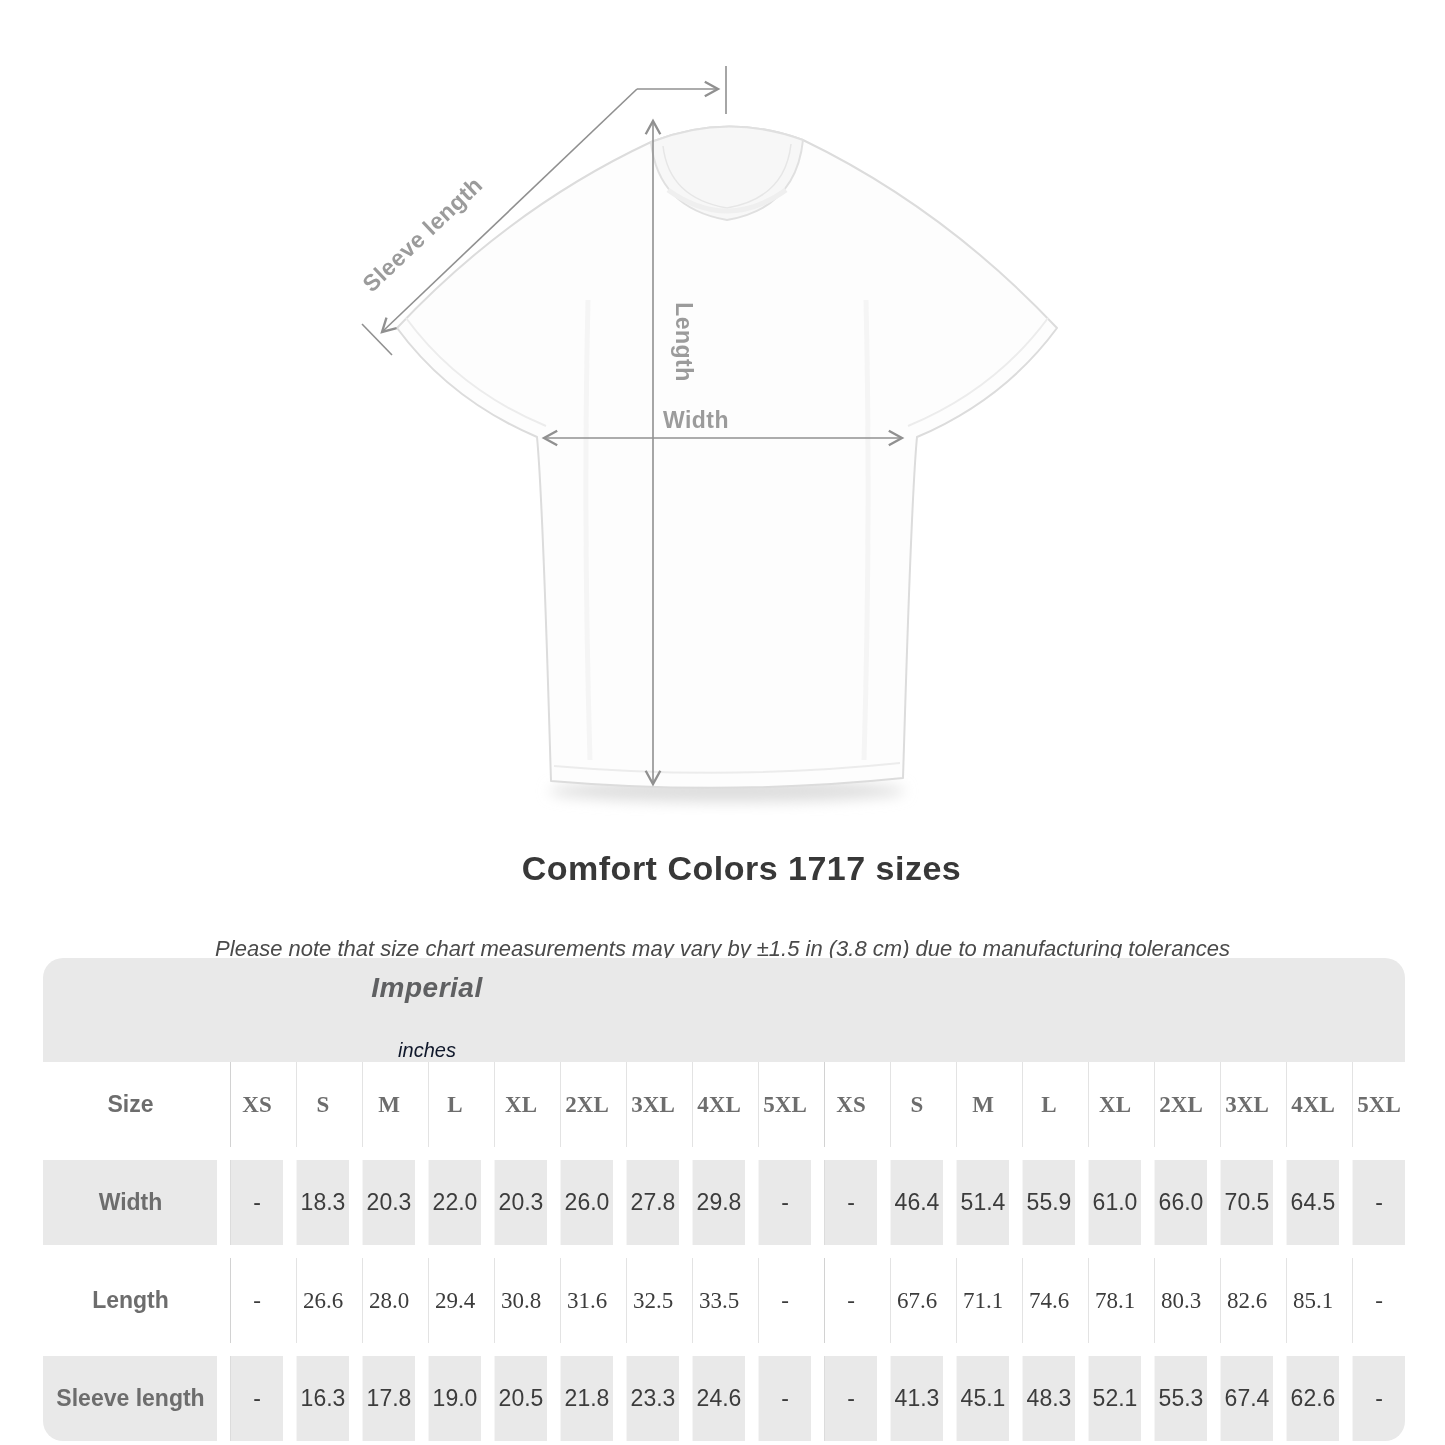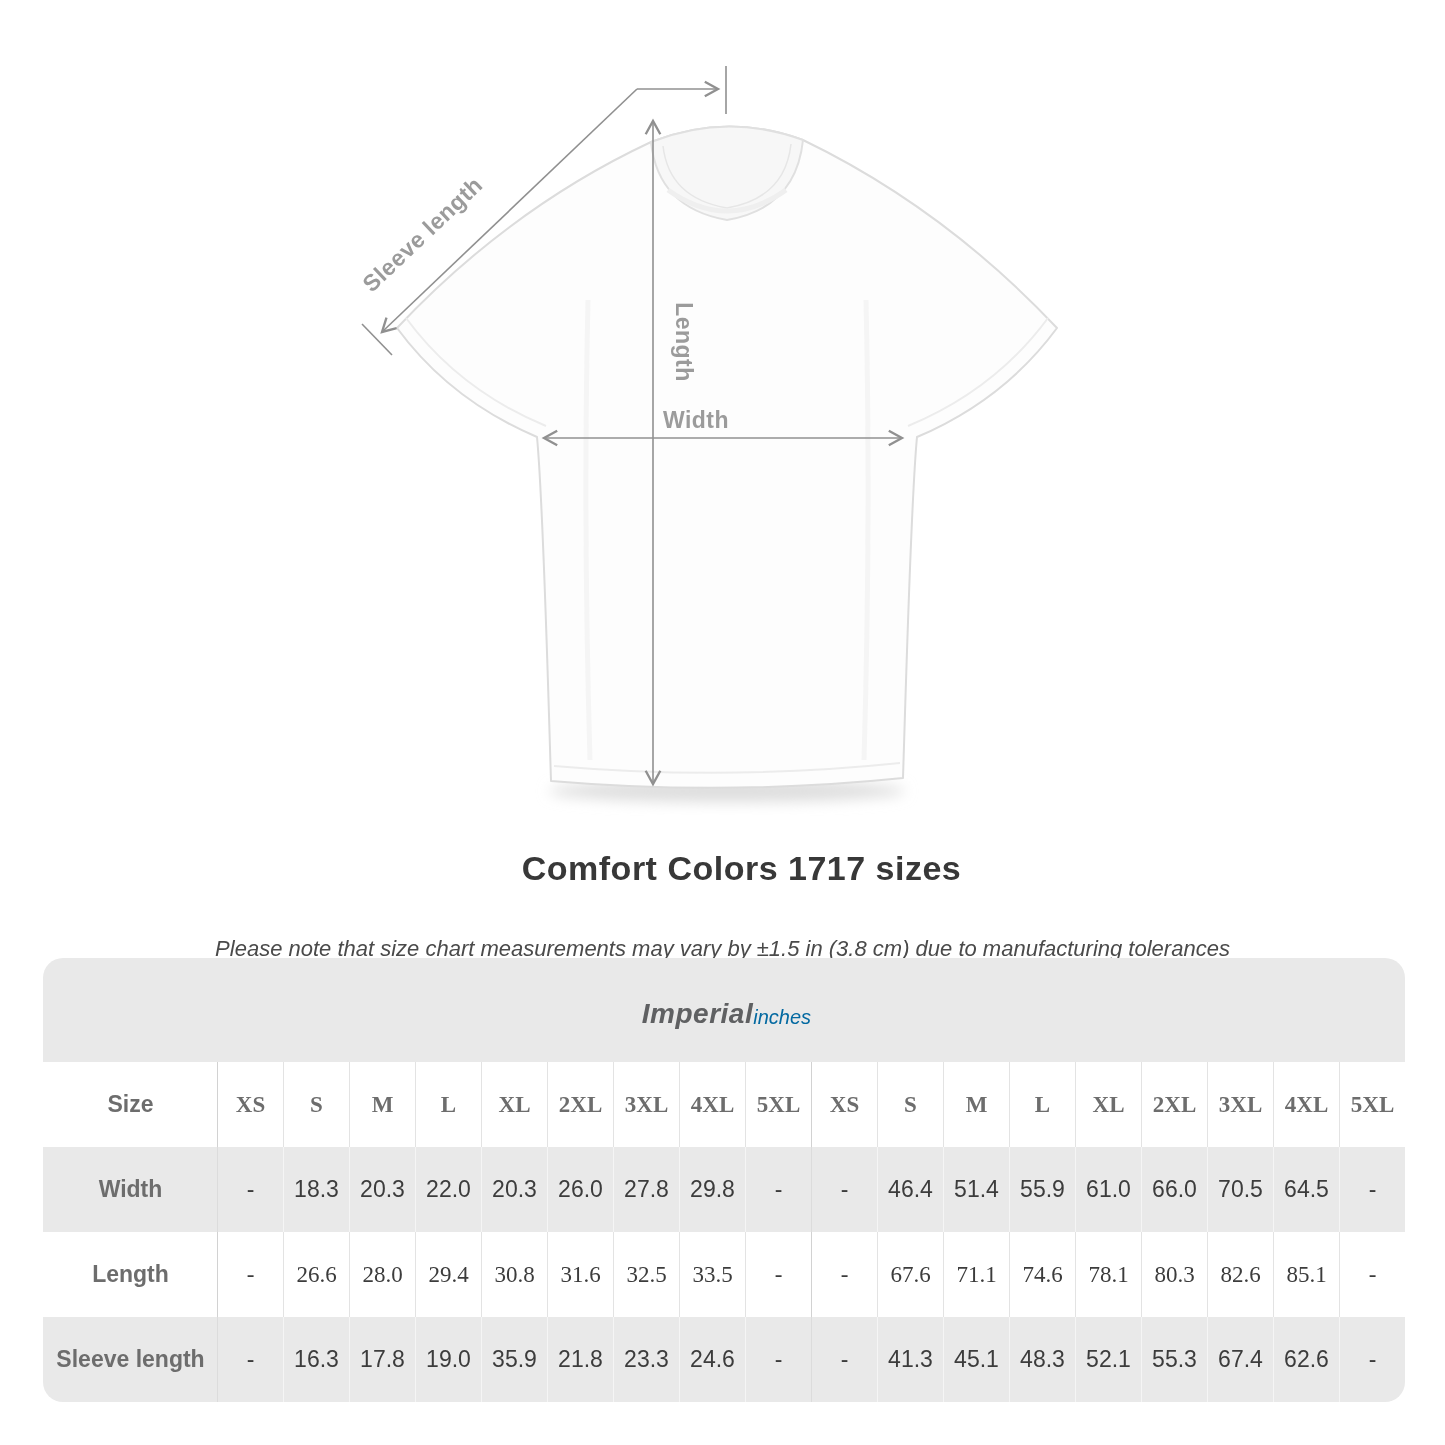--- a/index.html
+++ b/index.html
@@ -14,26 +14,26 @@
   }
   .tolerance-note{
     position:absolute;top:936px;left:0;width:100%;text-align:center;
     font-size:22px;font-style:italic;color:#4a4a4a;
   }
   .size-table{
     position:absolute;left:43px;top:958px;width:1362px;
     border-radius:20px;overflow:hidden;background:#ffffff;
   }
   .band{display:flex;height:104px;background:#e9e9e9;}
-  .band-half{display:flex;flex-direction:row;align-items:center;justify-content:flex-end;padding-top:8px;}
+  .band-half{display:flex;flex-direction:column;align-items:center;justify-content:space-between;padding-top:14px;}
   .band-half.imperial{width:768px;}
   .band-half.metric{width:594px;}
   .band-name{font-size:28px;font-weight:700;font-style:italic;color:#5f6062;letter-spacing:.5px;}
-  .band-unit{font-size:20px;font-style:italic;color:#0369a1;margin-top:7px;}
-  .grid{display:grid;grid-template-columns:174px repeat(18,1fr);grid-auto-rows:85px;}
+  .band-unit{font-size:20px;font-style:italic;color:#0f172a;margin-top:7px;}
+  .grid{display:grid;grid-template-columns:174px repeat(18,1fr);grid-auto-rows:85px;gap:13px;}
   .cell{
     display:flex;align-items:center;justify-content:center;
     font-size:23px;color:#3c3c3c;background:#ffffff;
     border-left:1px solid transparent;
   }
   .cell.hdr,.cell.lab{font-weight:700;font-size:23px;color:#6d6d6d;}
   .cell.r-gray{background:#e9e9e9;}
   .cell.r-white{background:#ffffff;}
   .cell.v.r-white{border-left-color:#e3e3e3;font-family:Liberation Serif, serif;}
   .cell.v.r-gray{border-left-color:#f5f5f5;}
@@ -157,21 +157,21 @@
       <div class="cell v r-white">78.1</div>
       <div class="cell v r-white">80.3</div>
       <div class="cell v r-white">82.6</div>
       <div class="cell v r-white">85.1</div>
       <div class="cell v r-white">-</div>
       <div class="cell lab r-gray">Sleeve length</div>
       <div class="cell v r-gray sep-strong">-</div>
       <div class="cell v r-gray">16.3</div>
       <div class="cell v r-gray">17.8</div>
       <div class="cell v r-gray">19.0</div>
-      <div class="cell v r-gray">35.9</div>
+      <div class="cell v r-gray">20.5</div>
       <div class="cell v r-gray">21.8</div>
       <div class="cell v r-gray">23.3</div>
       <div class="cell v r-gray">24.6</div>
       <div class="cell v r-gray">-</div>
       <div class="cell v r-gray sep-strong">-</div>
       <div class="cell v r-gray">41.3</div>
       <div class="cell v r-gray">45.1</div>
       <div class="cell v r-gray">48.3</div>
       <div class="cell v r-gray">52.1</div>
       <div class="cell v r-gray">55.3</div>

